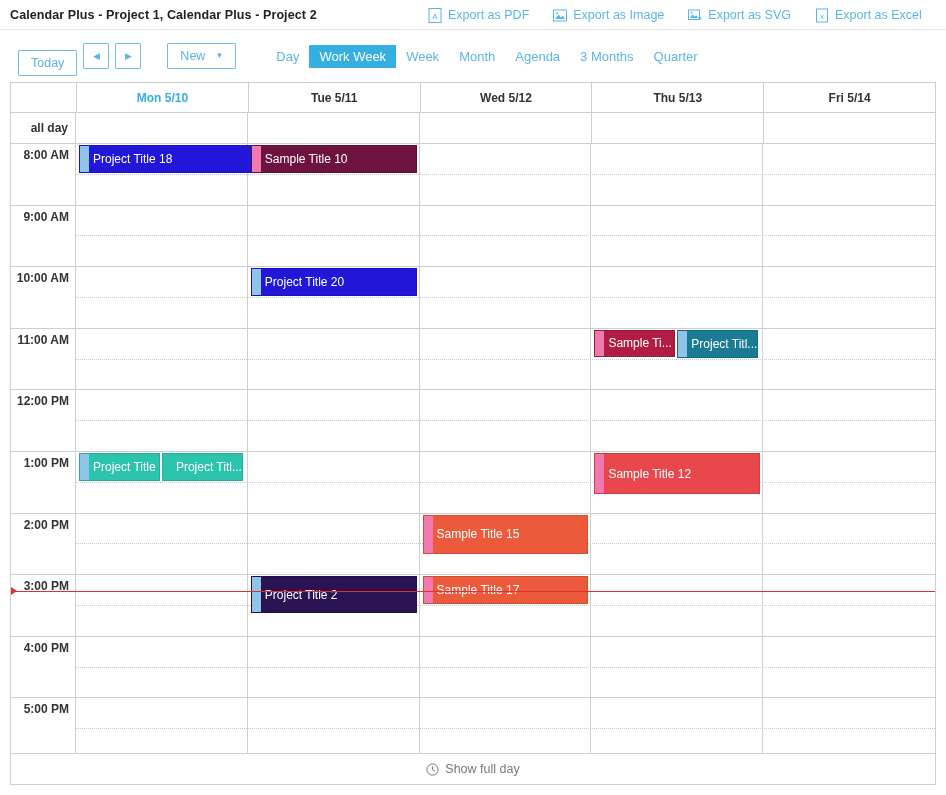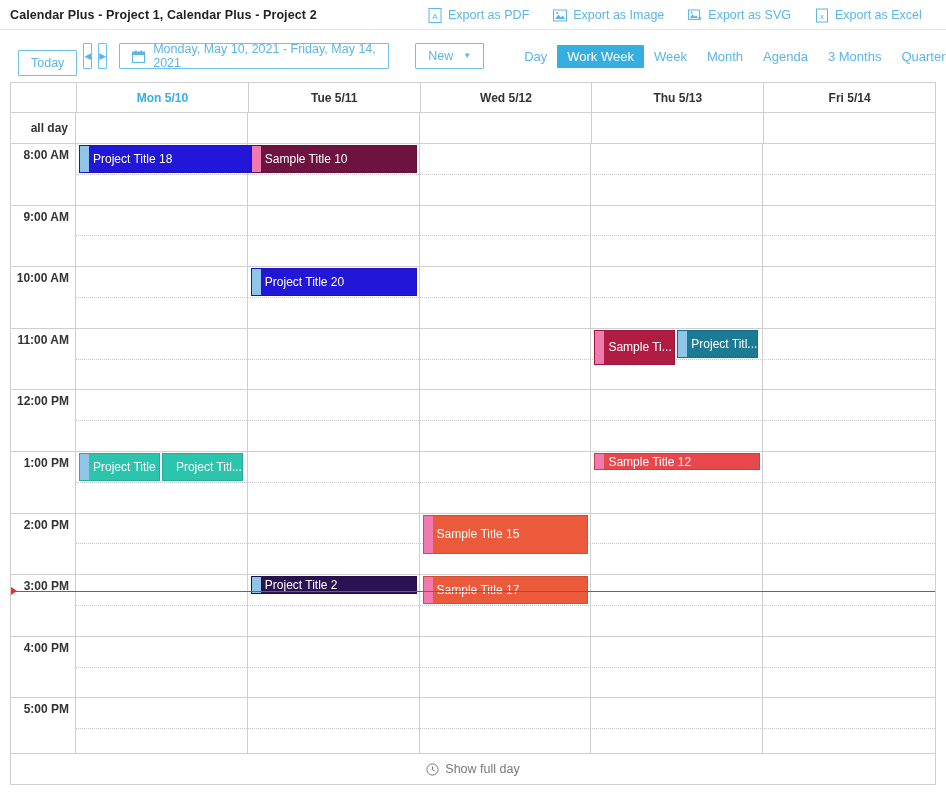--- a/index.html
+++ b/index.html
@@ -249,31 +249,20 @@
     </div>
 
     <div class="tb-btn tb-arrow">
       <span class="glyph">◀</span>
     </div>
 
     <div class="tb-btn tb-arrow">
       <span class="glyph">▶</span>
     </div>
 
-    <div class="tb-btn tb-range">
-      <span class="cal-ico">
-        <svg viewBox="0 0 13 13" width="13" height="13">
-          <rect x="0.5" y="2" width="12" height="10.5" fill="none" stroke="#5bb5e8"></rect>
-          <rect x="0.5" y="2" width="12" height="3" fill="#5bb5e8"></rect>
-          <rect x="3" y="0.5" width="1.6" height="3" fill="#5bb5e8"></rect>
-          <rect x="8.4" y="0.5" width="1.6" height="3" fill="#5bb5e8"></rect>
-        </svg>
-      </span>
-      <span>Monday, May 10, 2021 - Friday, May 14, 2021</span>
-    </div>
 
     <div class="tb-btn tb-new">
       <span>New</span>
       <span class="caret">▼</span>
     </div>
 
     <div class="views">
       <div class="view-item"><span>Day</span></div>
       <div class="view-item active"><span>Work Week</span></div>
       <div class="view-item"><span>Week</span></div>
@@ -372,45 +361,45 @@
               <div class="etext">Project Title 18</div>
             </div>
             <div class="event" style="left: 239.8px; width: 165.8px; top: 2px; height: 27.72px; background: rgb(110, 18, 64);">
               <div class="stripe" style="background: rgb(240, 122, 176);"></div>
               <div class="etext">Sample Title 10</div>
             </div>
             <div class="event" style="left: 239.8px; width: 165.8px; top: 125.2px; height: 27.72px; background: rgb(34, 22, 216);">
               <div class="stripe" style="background: rgb(142, 197, 232);"></div>
               <div class="etext">Project Title 20</div>
             </div>
-            <div class="event" style="left: 583.4px; width: 80.9px; top: 186.8px; height: 35px; background: rgb(176, 28, 66);">
+            <div class="event" style="left: 583.4px; width: 80.9px; top: 186.8px; height: 27px; background: rgb(176, 28, 66);">
               <div class="stripe" style="background: rgb(240, 122, 176);"></div>
               <div class="etext">Sample Ti...</div>
             </div>
             <div class="event" style="left: 666.3px; width: 80.9px; top: 186.8px; height: 27.72px; background: rgb(27, 123, 148);">
               <div class="stripe" style="background: rgb(142, 197, 232);"></div>
               <div class="etext">Project Titl...</div>
             </div>
             <div class="event" style="left: 68px; width: 80.9px; top: 310px; height: 27.72px; background: rgb(45, 196, 173);">
               <div class="stripe" style="background: rgb(142, 197, 232);"></div>
               <div class="etext">Project Title 6</div>
             </div>
             <div class="event" style="left: 150.9px; width: 80.9px; top: 310px; height: 27.72px; background: rgb(45, 196, 173);">
               <div class="stripe" style="background: rgb(45, 196, 173);"></div>
               <div class="etext">Project Titl...</div>
             </div>
-            <div class="event" style="left: 583.4px; width: 165.8px; top: 310px; height: 17px; background: rgb(232, 72, 76);">
+            <div class="event" style="left: 583.4px; width: 165.8px; top: 310px; height: 41px; background: rgb(232, 72, 76);">
               <div class="stripe" style="background: rgb(240, 122, 176);"></div>
               <div class="etext">Sample Title 12</div>
             </div>
             <div class="event" style="left: 411.6px; width: 165.8px; top: 371.6px; height: 39px; background: rgb(236, 90, 60);">
               <div class="stripe" style="background: rgb(240, 122, 176);"></div>
               <div class="etext">Sample Title 15</div>
             </div>
-            <div class="event" style="left: 239.8px; width: 165.8px; top: 433.2px; height: 18px; background: rgb(42, 18, 83);">
+            <div class="event" style="left: 239.8px; width: 165.8px; top: 433.2px; height: 37px; background: rgb(42, 18, 83);">
               <div class="stripe" style="background: rgb(142, 197, 232);"></div>
               <div class="etext">Project Title 2</div>
             </div>
             <div class="event" style="left: 411.6px; width: 165.8px; top: 433.2px; height: 27.72px; background: rgb(236, 90, 60);">
               <div class="stripe" style="background: rgb(240, 122, 176);"></div>
               <div class="etext">Sample Title 17</div>
             </div>
           </div>
         <div id="now-layer">
             <div class="now-line" style="top: 448px;"></div>

